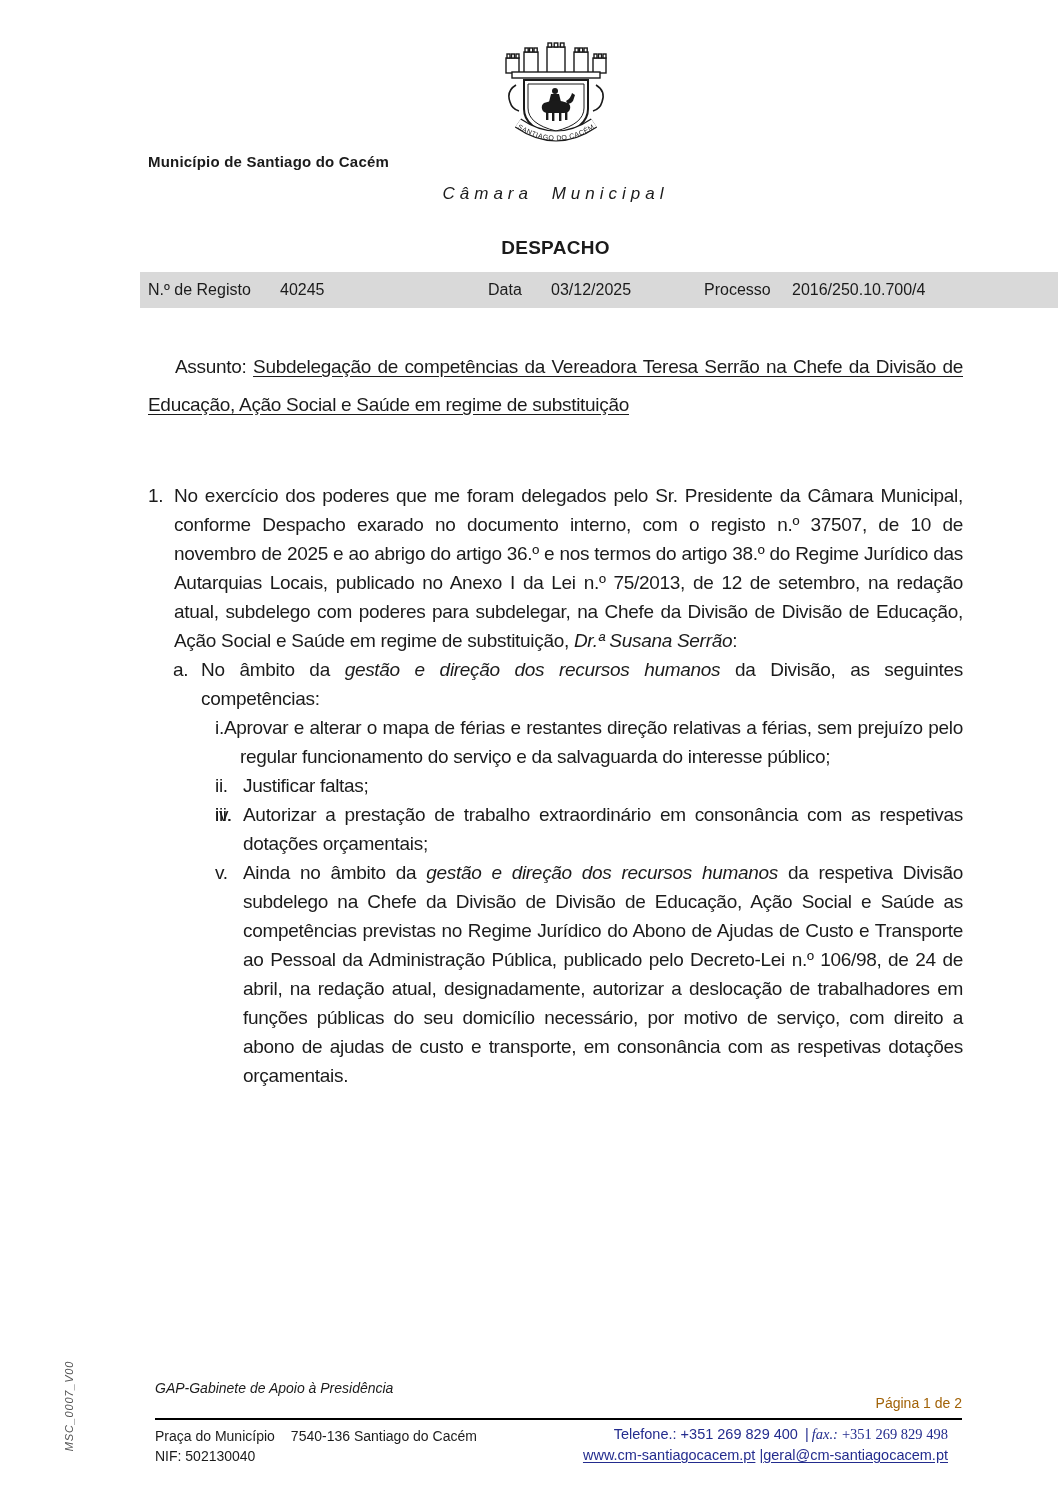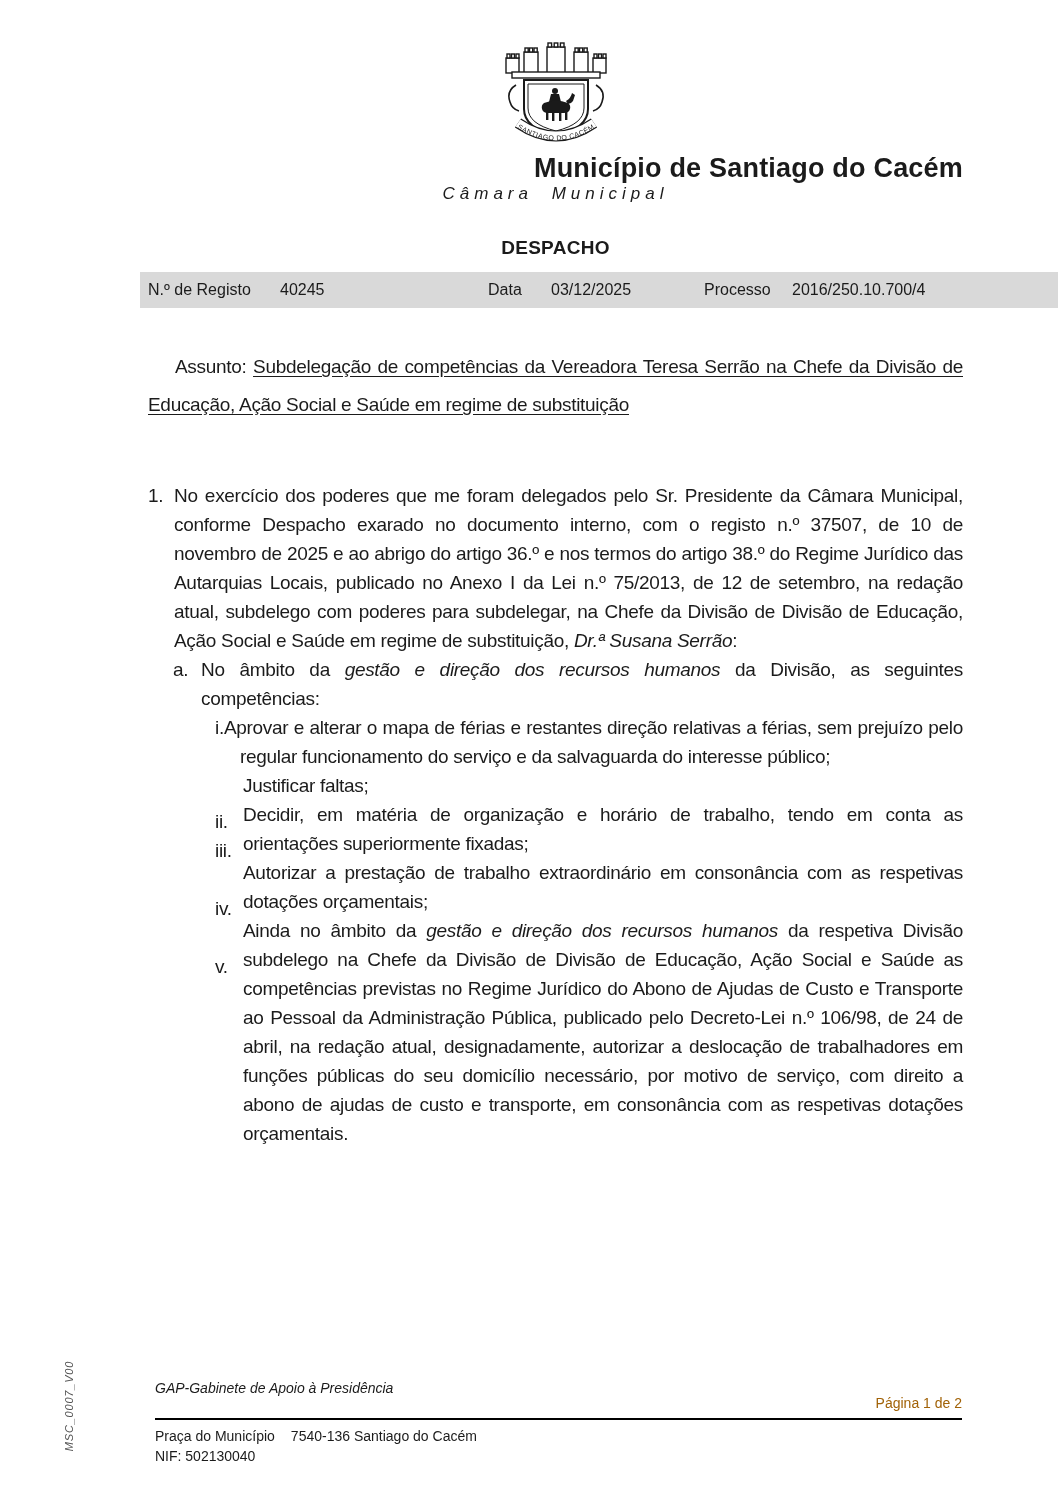--- a/index.html
+++ b/index.html
@@ -7,21 +7,21 @@
   body { font-family:"Liberation Sans", sans-serif; color:#1b1b1b; }
   .page {
     position:relative; width:1058px; height:1497px; background:#ffffff;
     overflow:hidden; margin:0 auto;
   }
 
   
   .crest { position:absolute; left:500px; top:40px; width:112px; height:114px; }
   .org-name {
     position:absolute; left:148px; top:153px; width:815px;
-    text-align:right; font-size:27px; font-weight:bold; letter-spacing:.2px;
+    text-align:left; font-size:15px; font-weight:bold; letter-spacing:.2px;
   }
   .org-sub {
     position:absolute; left:148px; top:184px; width:815px;
     text-align:center; font-size:17px; font-style:italic;
     letter-spacing:5px; word-spacing:9px;
   }
   .doc-title {
     position:absolute; left:148px; top:237px; width:815px;
     text-align:center; font-size:19px; font-weight:bold; letter-spacing:.3px;
   }
@@ -51,21 +51,21 @@
   .body-text {
     position:absolute; left:148px; top:481px; width:815px;
     font-size:19px; line-height:29px; text-align:justify; letter-spacing:-0.3px;
   }
   .item-1 { position:relative; padding-left:26px; }
   .item-1 .marker { position:absolute; left:0; top:0; }
   .item-a { position:relative; margin-left:25px; padding-left:28px; }
   .item-a .marker { position:absolute; left:0; top:0; }
   .item-i { margin-left:67px; padding-left:25px; text-indent:-25px; }
   .item-r { position:relative; margin-left:67px; padding-left:28px; }
-  .item-r .marker { position:absolute; left:0; top:0;margin-top:36px; }
+  .item-r .marker { position:absolute; left:0; top:0; }
   .it { font-style:italic; }
 
   
   .form-code {
     position:absolute; left:10px; top:1399px; width:120px; height:14px;
     transform:rotate(-90deg); transform-origin:center;
     font-size:11px; font-style:italic; color:#555; letter-spacing:.8px;
     text-align:center; white-space:nowrap;
   }
   .gap-note {
@@ -185,21 +185,20 @@
       <span>i.</span><span>Aprovar e alterar o mapa de férias e restantes direção relativas a férias, sem prejuízo pelo regular funcionamento do serviço e da salvaguarda do interesse público;</span>
     </div>
 
     <div class="item-r">
       <span class="marker">ii.</span>
       <span>Justificar faltas;</span>
     </div>
 
     <div class="item-r">
       <span class="marker">iii.</span>
-      <span>Decidir, em matéria de organização e horário de trabalho, tendo em conta as orientações superiormente fixadas;</span>
     </div>
 
     <div class="item-r">
       <span class="marker">iv.</span>
       <span>Autorizar a prestação de trabalho extraordinário em consonância com as respetivas dotações orçamentais;</span>
     </div>
 
     <div class="item-r">
       <span class="marker">v.</span>
       <span>Ainda no âmbito da </span><span class="it">gestão e direção dos recursos humanos</span><span> da respetiva Divisão subdelego na Chefe da Divisão de Divisão de Educação, Ação Social e Saúde as competências previstas no Regime Jurídico do Abono de Ajudas de Custo e Transporte ao Pessoal da Administração Pública, publicado pelo Decreto-Lei n.º 106/98, de 24 de abril, na redação atual, designadamente, autorizar a deslocação de trabalhadores em funções públicas do seu domicílio necessário, por motivo de serviço, com direito a abono de ajudas de custo e transporte, em consonância com as respetivas dotações orçamentais.</span>
@@ -215,14 +214,26 @@
 
   <div class="footer-rule"></div>
 
   <div class="footer-left">
     <div>
       <span>Praça do Município</span><span class="addr-gap"></span><span>7540-136 Santiago do Cacém</span>
     </div>
     <div>NIF: 502130040</div>
   </div>
 
+  <div class="footer-right" style="color: rgb(35, 44, 142);">
+    <div>
+      <span>Telefone.:</span>
+      <span>+351 269 829 400</span>
+      <span class="sep">|</span><span class="fax-label">fax.:</span>
+      <span class="serif">+351 269 829 498</span>
+    </div>
+    <div>
+      <u>www.cm-santiagocacem.pt</u>
+      <span>|</span><u>geral@cm-santiagocacem.pt</u>
+    </div>
+  </div>
 
 </div>
 
 </body></html>

